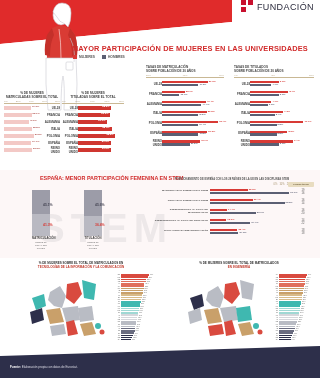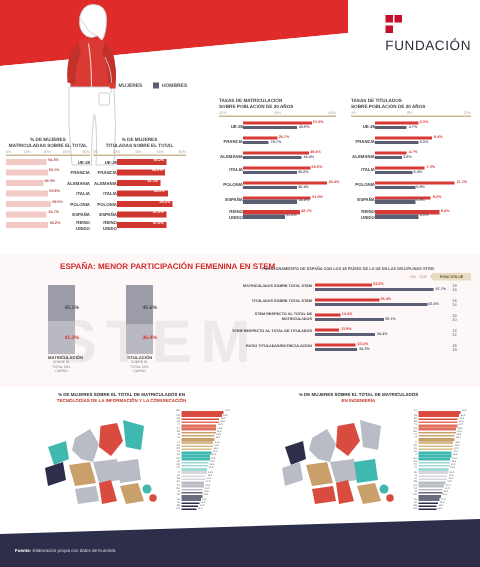--- a/index.html
+++ b/index.html
@@ -6,21 +6,21 @@
   body{width:320px;height:378px;background:#fff;font-family:"Liberation Sans",sans-serif;overflow:hidden;position:relative;}
   .page{position:absolute;inset:0;}
 
   
   .red-banner{position:absolute;left:0;top:0;width:232px;height:44px;background:#e02b2b;
     clip-path:polygon(0 0,232px 0,232px 22px,0 44px);}
   .white-wedge{position:absolute;left:0;top:22px;width:232px;height:30px;background:#fff;
     clip-path:polygon(0 22px,232px 0,232px 30px,0 30px);}
 
   
-  .logo{position:absolute;right:6px;top:10px;display:flex;align-items:flex-start;gap:4px;flex-direction:column;}
+  .logo{position:absolute;right:6px;top:0;display:flex;align-items:flex-end;gap:4px;}
   .logo-squares{display:grid;grid-template-columns:5px 5px;grid-template-rows:5px 5px;gap:1.5px;}
   .sq{background:#c8102e;}
   .sq.off{background:transparent;}
   .logo-text{line-height:1;color:#2b2b3d;}
   .logo-top{font-size:9px;letter-spacing:.4px;}
   .logo-bot{font-size:11px;font-weight:bold;letter-spacing:.5px;}
 
   
   .woman{position:absolute;left:30px;top:2px;width:62px;height:112px;}
 
@@ -117,20 +117,21 @@
       <div class="sq"></div>
         <div class="sq"></div>
       <div class="sq"></div>
         <div class="sq off"></div>
     </div>
     <div class="logo-text">
       <div class="logo-top">FUNDACIÓN</div>
     </div>
   </div>
 
+  <div class="main-title">MAYOR PARTICIPACIÓN DE MUJERES EN LAS UNIVERSIDADES</div>
   <div class="legend">
     <div class="legend-item">
       <span class="legend-chip" style="background:#d83a35"></span>
       <span class="legend-label">MUJERES</span>
     </div>
     <div class="legend-item">
       <span class="legend-chip" style="background:#5b5f73"></span>
       <span class="legend-label">HOMBRES</span>
     </div>
   </div>

